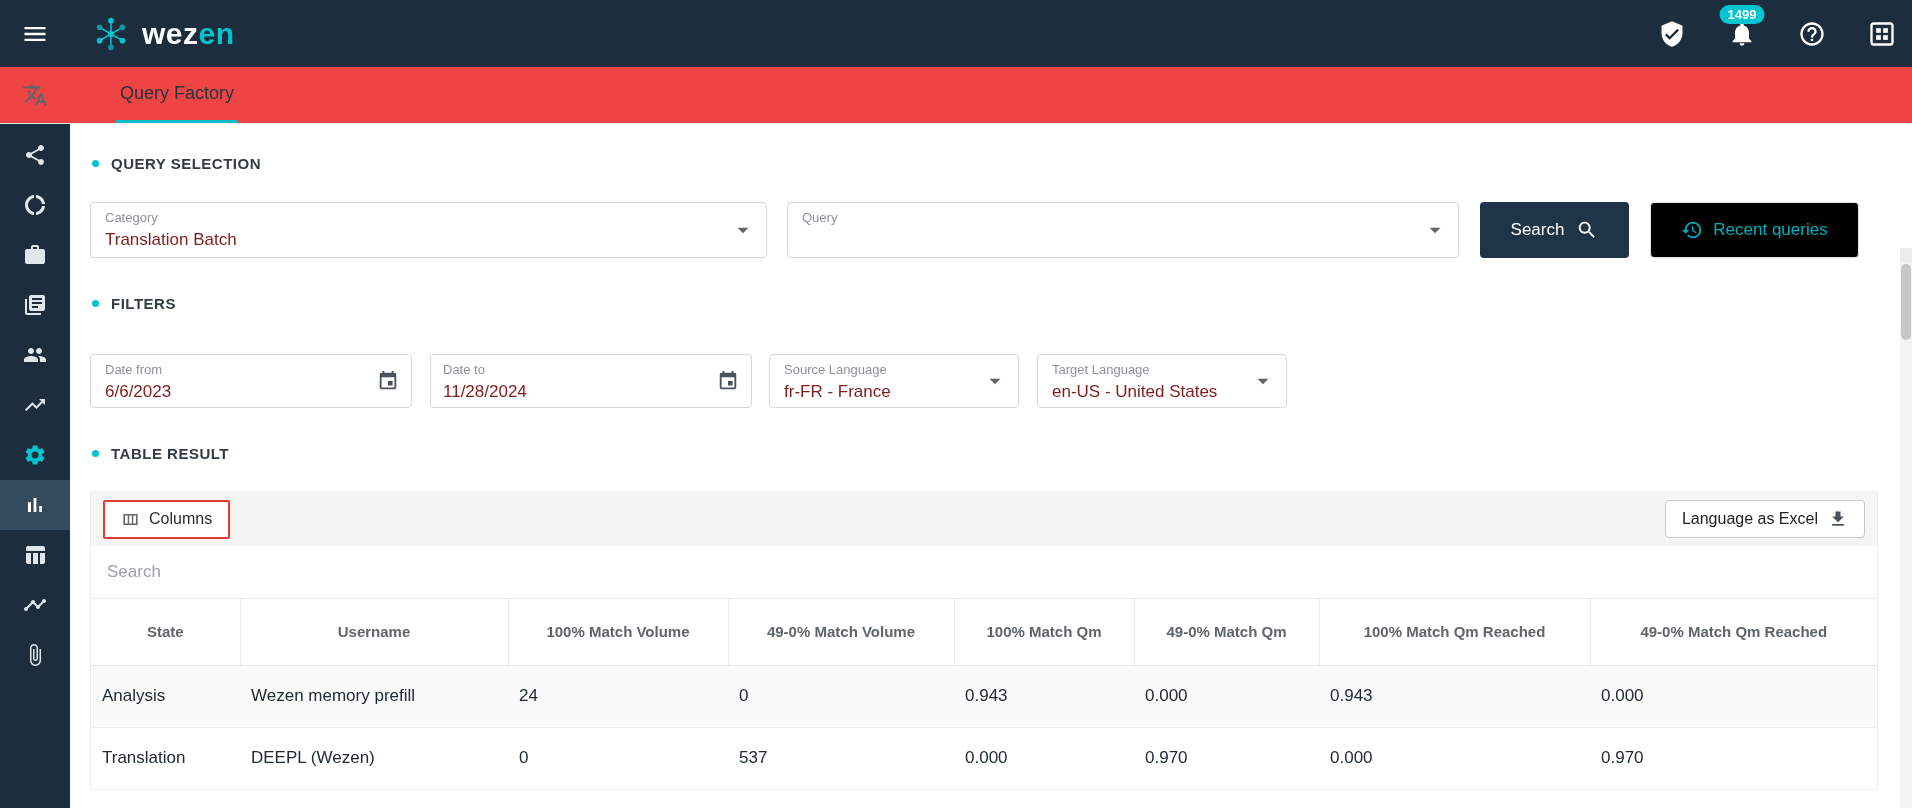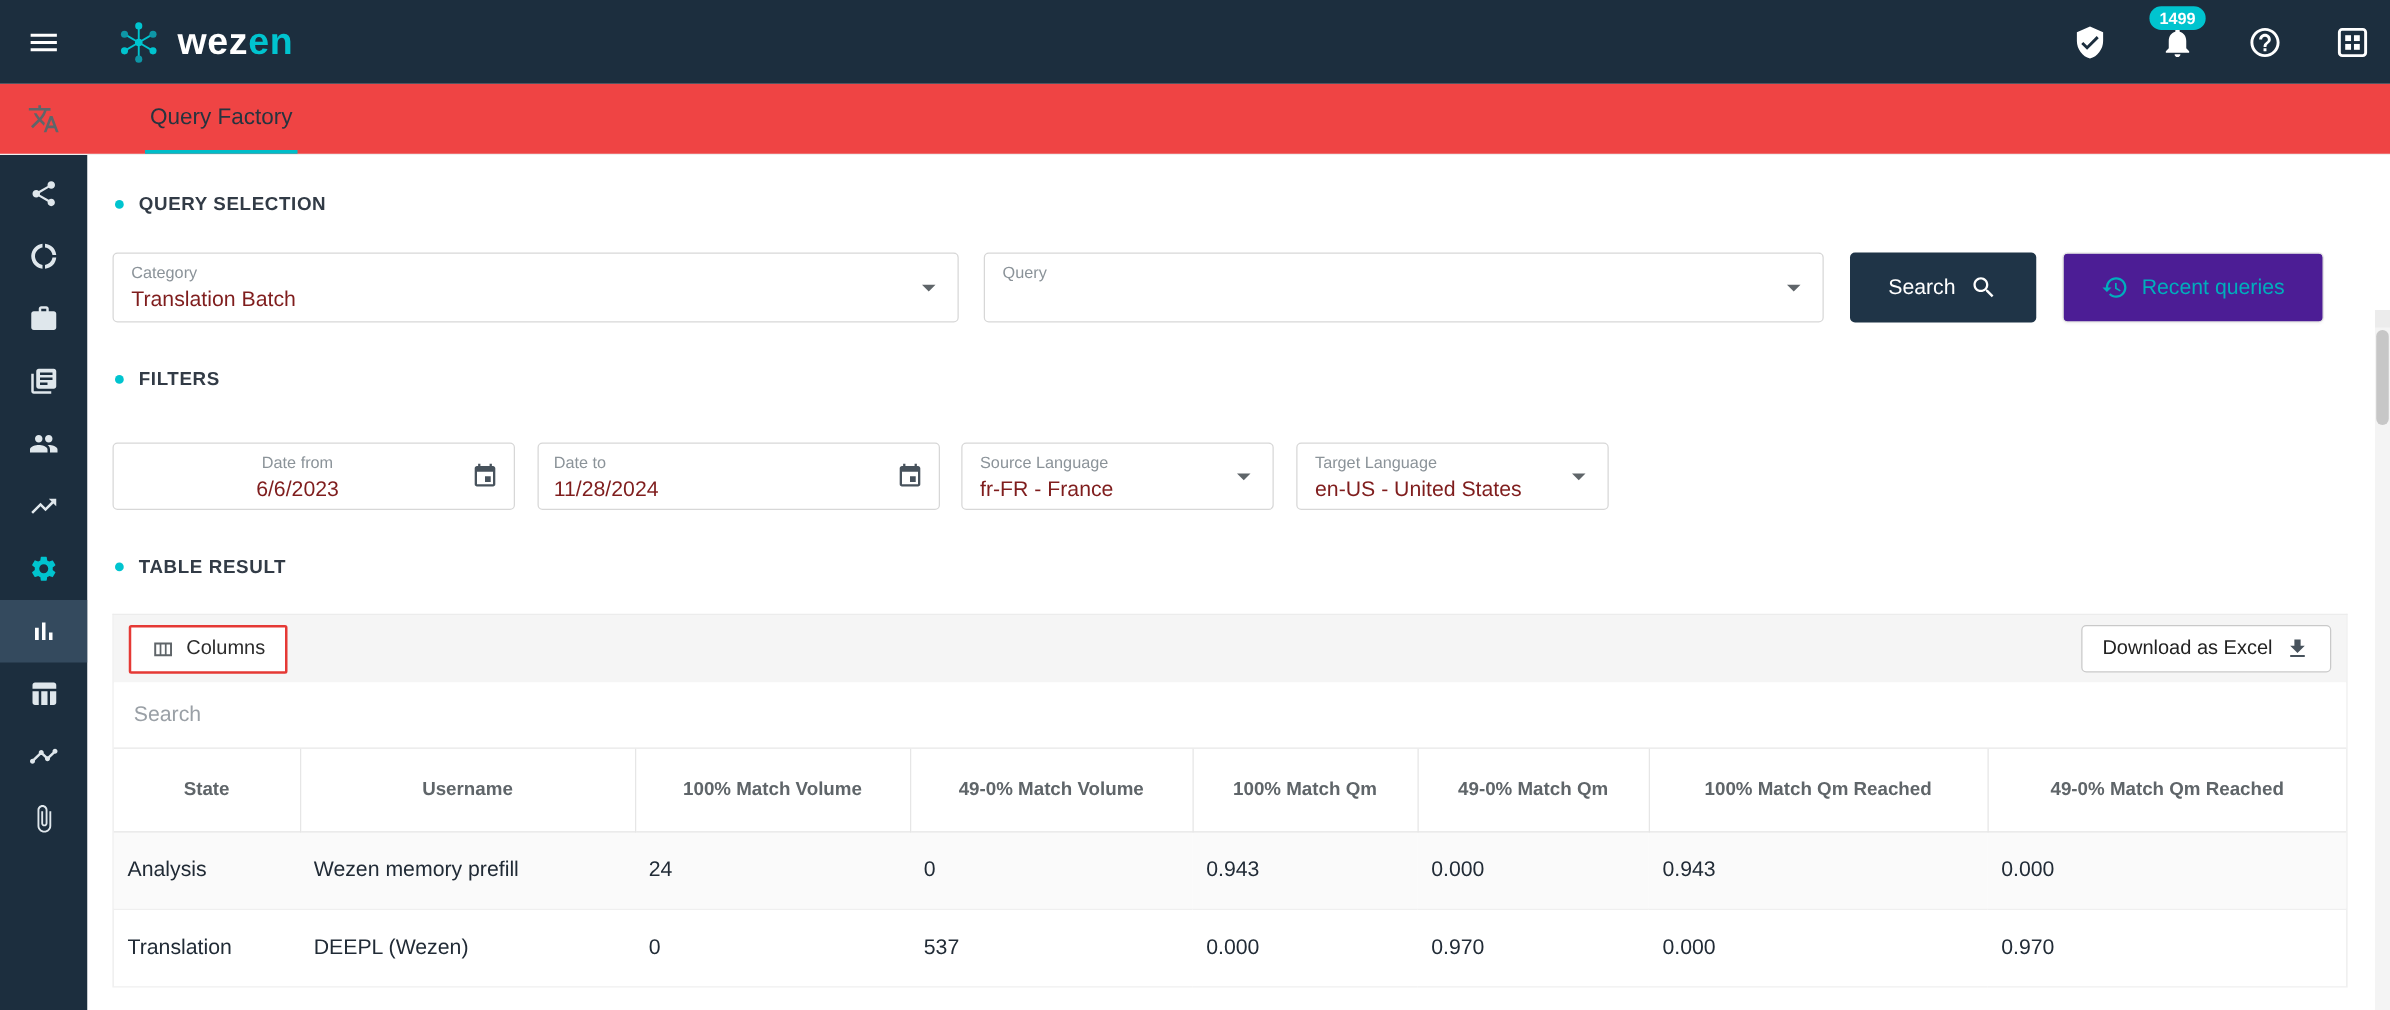--- a/index.html
+++ b/index.html
@@ -50,28 +50,28 @@
   .field { position:relative; border:1px solid #d7d7d7; border-radius:4px; background:#fff;
     height:56px; padding:7px 40px 0 14px; cursor:pointer; }
   .row2 .field { height:54px; }
   .flabel { display:block; font-size:13px; color:#8b9399; line-height:15px; }
   .fvalue { display:block; font-size:17px; color:#7f1d1d; margin-top:5px; white-space:nowrap; }
   .trail { position:absolute; right:10px; top:50%; transform:translateY(-50%); }
   .arrow { width:26px; height:26px; fill:#5f6569; }
   .cal { width:22px; height:22px; fill:#47525c; right:12px; }
 
   .w677{width:677px;} .w672{width:672px; margin-left:20px;}
-  .w322a{width:322px;text-align:center;} .w322b{width:322px; margin-left:18px;padding-left:12px;}
+  .w322a{width:322px;} .w322b{width:322px; margin-left:18px;padding-left:12px;}
   .w250a{width:250px; margin-left:17px;} .w250b{width:250px; margin-left:18px;}
 
   .btn-search { width:149px; height:56px; margin-left:21px; background:#1f3447; color:#fff;
     border:none; border-radius:4px; display:flex; align-items:center; justify-content:center;
     gap:12px; font-size:17px; font-family:inherit; cursor:pointer; }
   .btn-search svg { width:22px; height:22px; fill:#fff; }
-  .btn-recent { width:209px; height:56px; margin-left:21px; background:#4c1d95; color:#00aebc;
+  .btn-recent { width:209px; height:56px; margin-left:21px; background:#000000; color:#00aebc;
     border:1px solid #e2e2e2; border-radius:4px; display:flex; align-items:center; justify-content:center;
     gap:10px; font-size:17px; font-family:inherit; cursor:pointer; box-shadow:0 1px 2px rgba(0,0,0,.04); }
   .btn-recent svg { width:22px; height:22px; fill:#00aebc; }
 
   
   .table-area { margin:29px 0 0 20px; width:1788px; border:1px solid #ececec; border-bottom:none; }
   .toolbar { height:54px; background:#f5f5f5; display:flex; align-items:center;
     justify-content:space-between; padding:0 12px; }
   .btn-columns { display:flex; align-items:center; gap:9px; background:#fff;
     border:2px solid #e53935; border-radius:2px; padding:8px 16px; font-size:16px; color:#2c2c2c;
@@ -300,21 +300,21 @@
 
     <div class="table-area">
       <div class="toolbar">
         <button class="btn-columns">
           <svg viewBox="0 0 24 24">
               <path d="M3 5v14h18V5H3zm5.5 12H5V7h3.5v10zm5.25 0h-3.5V7h3.5v10zM19 17h-3.5V7H19v10z"></path>
             </svg>
           <span>Columns</span>
         </button>
         <button class="btn-download">
-          <span>Download as Excel</span>
+          <span>Language as Excel</span>
           <svg viewBox="0 0 24 24">
               <path d="M19 9h-4V3H9v6H5l7 7 7-7zM5 18v2h14v-2z"></path>
             </svg>
         </button>
       </div>
       <div class="search-row">
         <input class="search-input" type="text" placeholder="Search" style="">
       </div>
       <table class="results">
         <colgroup>

